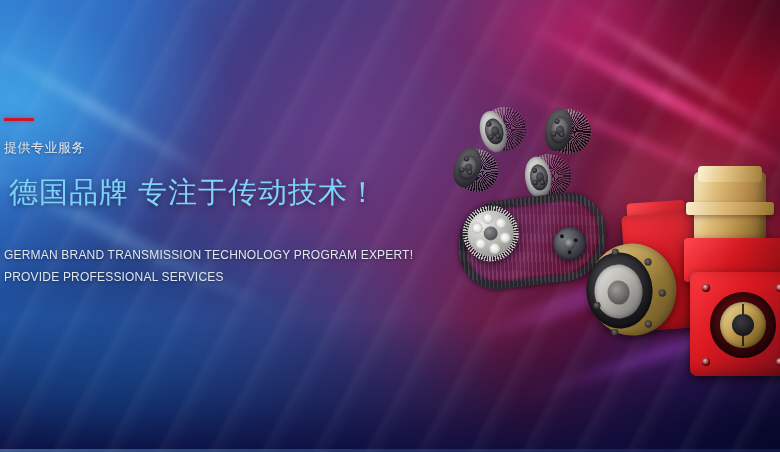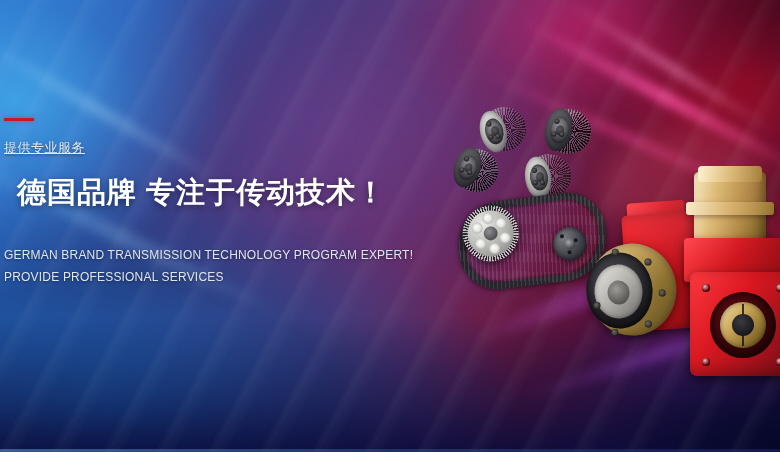--- a/index.html
+++ b/index.html
@@ -106,25 +106,25 @@
 
   
   #copy{position:absolute;left:4px;top:118px;width:430px;}
 
   .accent-rule{
     width:30px;height:3px;background:#c9162a;margin:0 0 18px 0;
     box-shadow:0 0 4px rgba(210,20,40,.5);
   }
   .kicker{
     font-size:13px;color:#e3e9f2;letter-spacing:.5px;
-    margin:0 0 16px 0;text-shadow:0 1px 3px rgba(0,0,0,.4);text-decoration:underline;
+    margin:0 0 16px 0;text-shadow:0 1px 3px rgba(0,0,0,.4);
   }
   .headline{
-    font-size:29px;font-weight:bold;color:#ffffff;letter-spacing:1px;
-    margin:0 0 32px 13px;white-space:nowrap;
+    font-size:29px;font-weight:normal;color:#7dd3fc;letter-spacing:1px;
+    margin:0 0 32px 5px;white-space:nowrap;
     text-shadow:0 2px 6px rgba(0,0,0,.45);
   }
   .sub-en{
     font-size:12.5px;color:#dfe6f0;letter-spacing:.2px;line-height:1.72;
     transform:scaleX(.96);transform-origin:left center;
     text-shadow:0 1px 3px rgba(0,0,0,.45);
   }
   .sub-en div{white-space:nowrap;}
 
   

